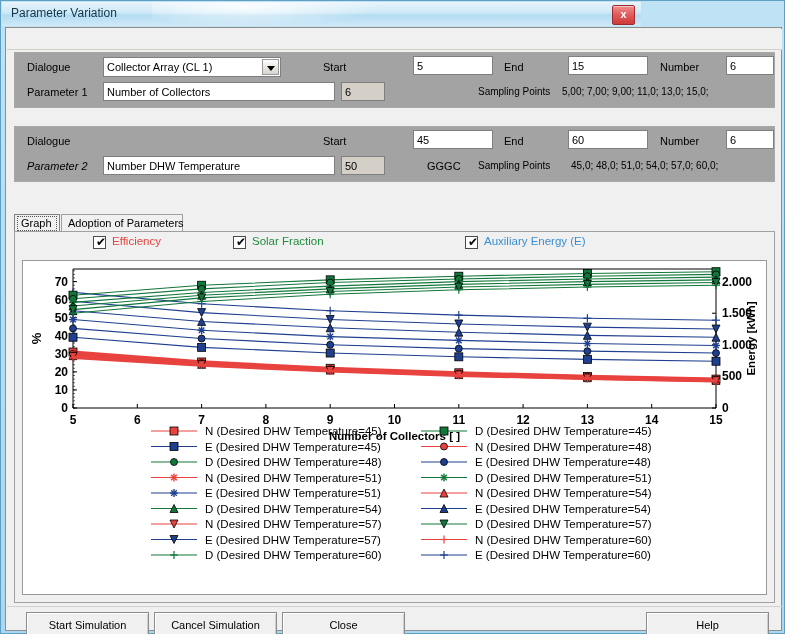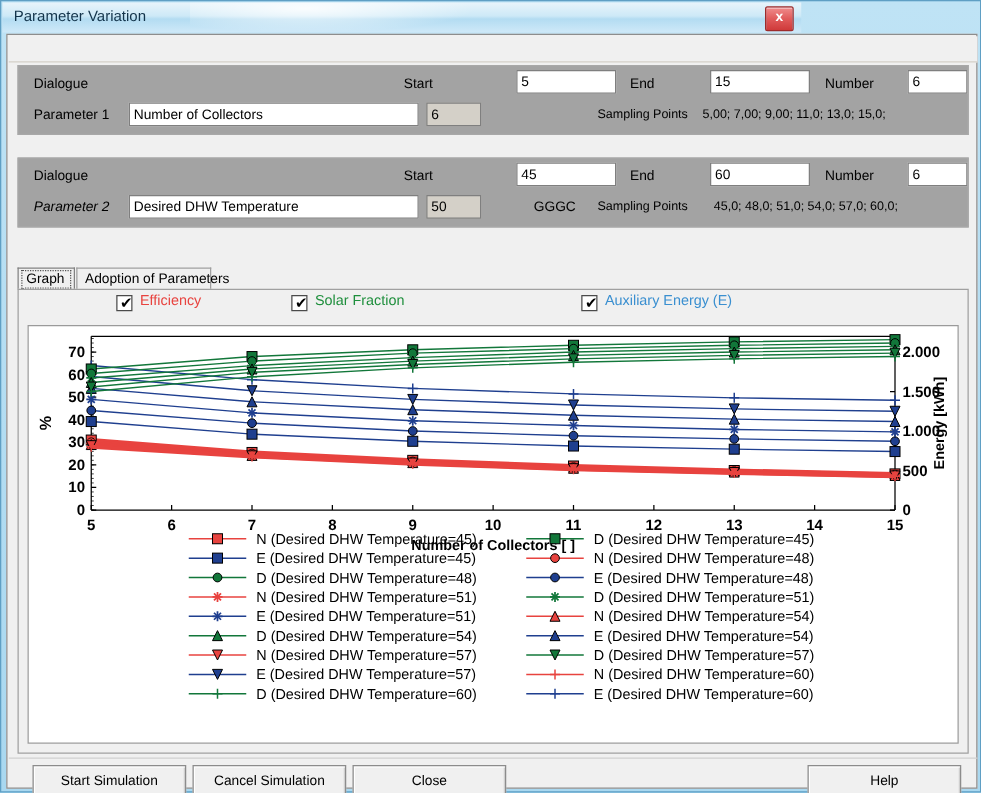--- a/index.html
+++ b/index.html
@@ -134,20 +134,26 @@
   <div class="client">
 
     <div class="menubar">
       <div class="menu-item" style="left:12px"><u>F</u><span>ile</span></div>
       <div class="menu-item" style="left:44px"><u>S</u><span>imulation</span></div>
       <div class="menu-item" style="left:114px"><u>H</u><span>elp</span></div>
     </div>
 
     <div class="group" style="left:8px;top:24px;width:761px;height:56px;">
       <div class="lbl" style="left:12px;top:8px;">Dialogue</div>
+      <div class="combo" style="left:88px;top:4px;width:178px;height:20px;">
+        <span>Collector Array  (CL 1)</span>
+        <span class="arrowbox">
+            <span class="tri"></span>
+          </span>
+      </div>
       <div class="lbl" style="left:308px;top:8px;">Start</div>
       <div class="tfield" style="left:398px;top:3px;width:80px;height:19px;">5</div>
       <div class="lbl" style="left:489px;top:8px;">End</div>
       <div class="tfield" style="left:553px;top:3px;width:80px;height:19px;">15</div>
       <div class="lbl" style="left:645px;top:8px;">Number</div>
       <div class="tfield" style="left:711px;top:3px;width:48px;height:19px;">6</div>
 
       <div class="lbl" style="left:12px;top:33px;">Parameter 1</div>
       <div class="tfield" style="left:88px;top:29px;width:232px;height:19px;">Number of Collectors</div>
       <div class="tfield gray" style="left:326px;top:29px;width:44px;height:19px;">6</div>
@@ -158,33 +164,33 @@
     <div class="group" style="left:8px;top:98px;width:761px;height:56px;">
       <div class="lbl" style="left:12px;top:8px;">Dialogue</div>
       <div class="lbl" style="left:308px;top:8px;">Start</div>
       <div class="tfield" style="left:398px;top:3px;width:80px;height:19px;">45</div>
       <div class="lbl" style="left:489px;top:8px;">End</div>
       <div class="tfield" style="left:553px;top:3px;width:80px;height:19px;">60</div>
       <div class="lbl" style="left:645px;top:8px;">Number</div>
       <div class="tfield" style="left:711px;top:3px;width:48px;height:19px;">6</div>
 
       <div class="lbl" style="left:12px;top:33px;font-style:italic;">Parameter 2</div>
-      <div class="tfield" style="left:88px;top:29px;width:232px;height:19px;">Desired DHW Temperature</div>
+      <div class="tfield" style="left:88px;top:29px;width:232px;height:19px;">Number DHW Temperature</div>
       <div class="tfield gray" style="left:326px;top:29px;width:44px;height:19px;">50</div>
       <div class="lbl" style="left:384px;top:33px;margin-left:28px;">GGGC</div>
       <div class="samp" style="left:463px;top:33px;">Sampling Points</div>
       <div class="samp" style="left:556px;top:33px;">45,0; 48,0; 51,0; 54,0; 57,0; 60,0;</div>
     </div>
 
     <div class="tabstrip">
       <div class="tab active" style="left:0;width:46px;">
         <span class="focusring"></span>
         <span>Graph</span>
       </div>
-      <div class="tab" style="left:47px;width:108px;">
+      <div class="tab" style="left:47px;width:122px;">
         <span>Adoption of Parameters</span>
       </div>
     </div>
 
     <div class="panel">
 
       <div class="chkrow">
         <span class="chk" style="left:78px;">
             <span class="tick">✔</span>
           </span>

